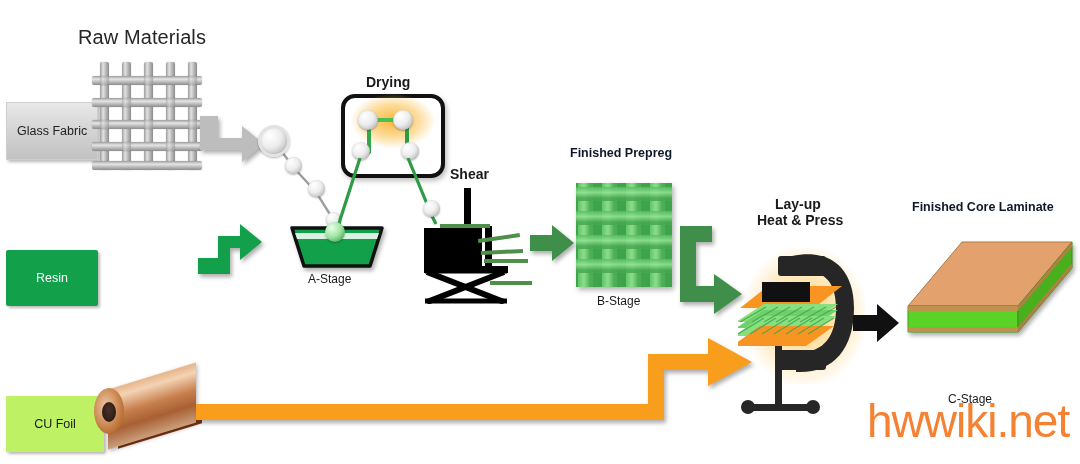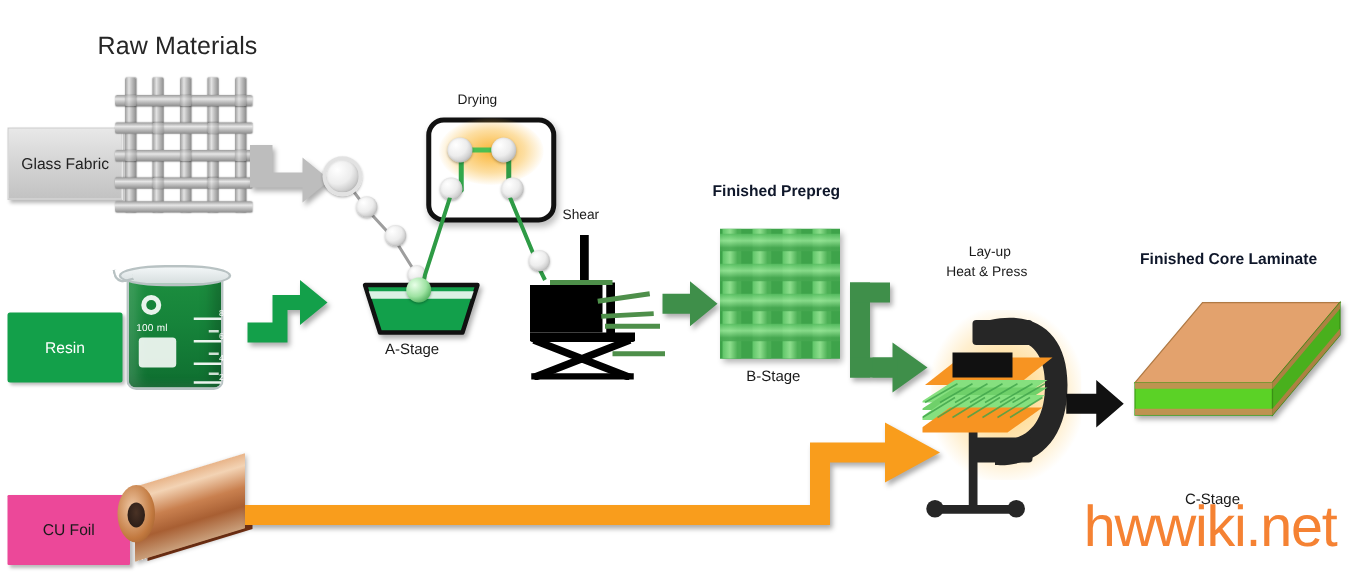--- a/index.html
+++ b/index.html
@@ -1,31 +1,31 @@
 <!DOCTYPE html>
 <html><head>
 <meta charset="utf-8">
 <style>
   html,body{margin:0;padding:0;background:#ffffff;}
   body{width:1080px;height:464px;position:relative;overflow:hidden;
        font-family:"Liberation Sans","DejaVu Sans",sans-serif;color:#1a1a1a;}
   #stage{position:absolute;inset:0;width:1080px;height:464px;}
   .abs{position:absolute;}
   .ttl{font-size:20px;color:#262626;white-space:nowrap;letter-spacing:.1px;}
-  .lbl{font-size:11px;color:#1a1a1a;white-space:nowrap;}
+  .lbl{font-size:14px;color:#1a1a1a;white-space:nowrap;font-weight:bold;}
   .lbl-b{font-size:12.5px;color:#0f172a;white-space:nowrap;font-weight:600;}
   .cap{font-size:12px;color:#1a1a1a;white-space:nowrap;}
 
   
   .badge{font-size:12.5px;padding:21px 10px;white-space:nowrap;
          box-shadow:2px 2px 3px rgba(0,0,0,.28);}
   .badge-gray{background:linear-gradient(180deg,#e8e8e8 0%,#d2d2d2 55%,#c2c2c2 100%);
               color:#222;border:1px solid #cfcfcf;}
   .badge-green{background:#13a04a;color:#fff;border-radius:2px;}
-  .badge-orange{background:#ec4899;color:#1a1a1a;border-radius:1px;}
+  .badge-orange{background:#bef264;color:#1a1a1a;border-radius:1px;}
 
   
   .weave{position:absolute;}
   .wv-v,.wv-h{position:absolute;border-radius:2px;}
   .wv-v{width:9px;background:linear-gradient(90deg,#9d9d9d,#e2e2e2 35%,#b9b9b9 65%,#8d8d8d);
         box-shadow:0 0 1px rgba(0,0,0,.35);}
   .wv-h{height:9px;background:linear-gradient(180deg,#9d9d9d,#e6e6e6 35%,#bcbcbc 65%,#8d8d8d);
         box-shadow:0 0 1px rgba(0,0,0,.35);}
 
   
@@ -138,40 +138,20 @@
   <svg class="abs" style="left:250px;top:118px;" width="110" height="120" viewBox="0 0 110 120">
     <polyline points="20,18 44,50 66,74 86,106" fill="none" stroke="#9e9e9e" stroke-width="2.4"></polyline>
   </svg>
   <div class="rollerc big" style="left:258px;top:125px;width:26px;height:26px;"></div>
   <div class="rollerc" style="left:285px;top:157px;width:17px;height:17px;"></div>
   <div class="rollerc" style="left:308px;top:180px;width:17px;height:17px;"></div>
   <div class="rollerc" style="left:326px;top:212px;width:15px;height:15px;"></div>
 
   <div class="abs badge badge-green" style="left:6px;top:250px;width:72px;text-align:center;">Resin</div>
 
-  <div class="beaker" style="left:95px;top:208px;width:92px;height:108px;">
-    <div class="bk-body"></div>
-    <div class="bk-liq-top"></div>
-    <div class="bk-rim"></div>
-    <div class="bk-spout"></div>
-    <div class="bk-logo"></div>
-    <div class="bk-patch"></div>
-    <div class="bk-txt">100 ml</div>
-    <div class="grad" style="top:46px;width:22px;"></div>
-    <div class="gnum" style="top:40px;">80</div>
-    <div class="tick" style="top:56px;"></div>
-    <div class="grad" style="top:64px;width:22px;"></div>
-    <div class="gnum" style="top:58px;">60</div>
-    <div class="tick" style="top:74px;"></div>
-    <div class="grad" style="top:82px;width:22px;"></div>
-    <div class="gnum" style="top:76px;">40</div>
-    <div class="tick" style="top:90px;"></div>
-    <div class="grad" style="top:97px;width:22px;"></div>
-    <div class="gnum" style="top:91px;">20</div>
-  </div>
 
   <svg class="abs shadowed" style="left:196px;top:222px;" width="68" height="56" viewBox="0 0 68 56">
     <path d="M2,52 L2,36 L22,36 L22,14 L44,14 L44,2 L66,20 L44,38 L44,26 L34,26 L34,52 Z" fill="#13a04a"></path>
   </svg>
 
   <div class="abs lbl" style="left:366px;top:74px;">Drying</div>
   <div class="oven" style="left:341px;top:94px;width:96px;height:76px;">
     <div class="glow" style="left:6px;top:-4px;width:84px;height:54px;"></div>
   </div>
 

